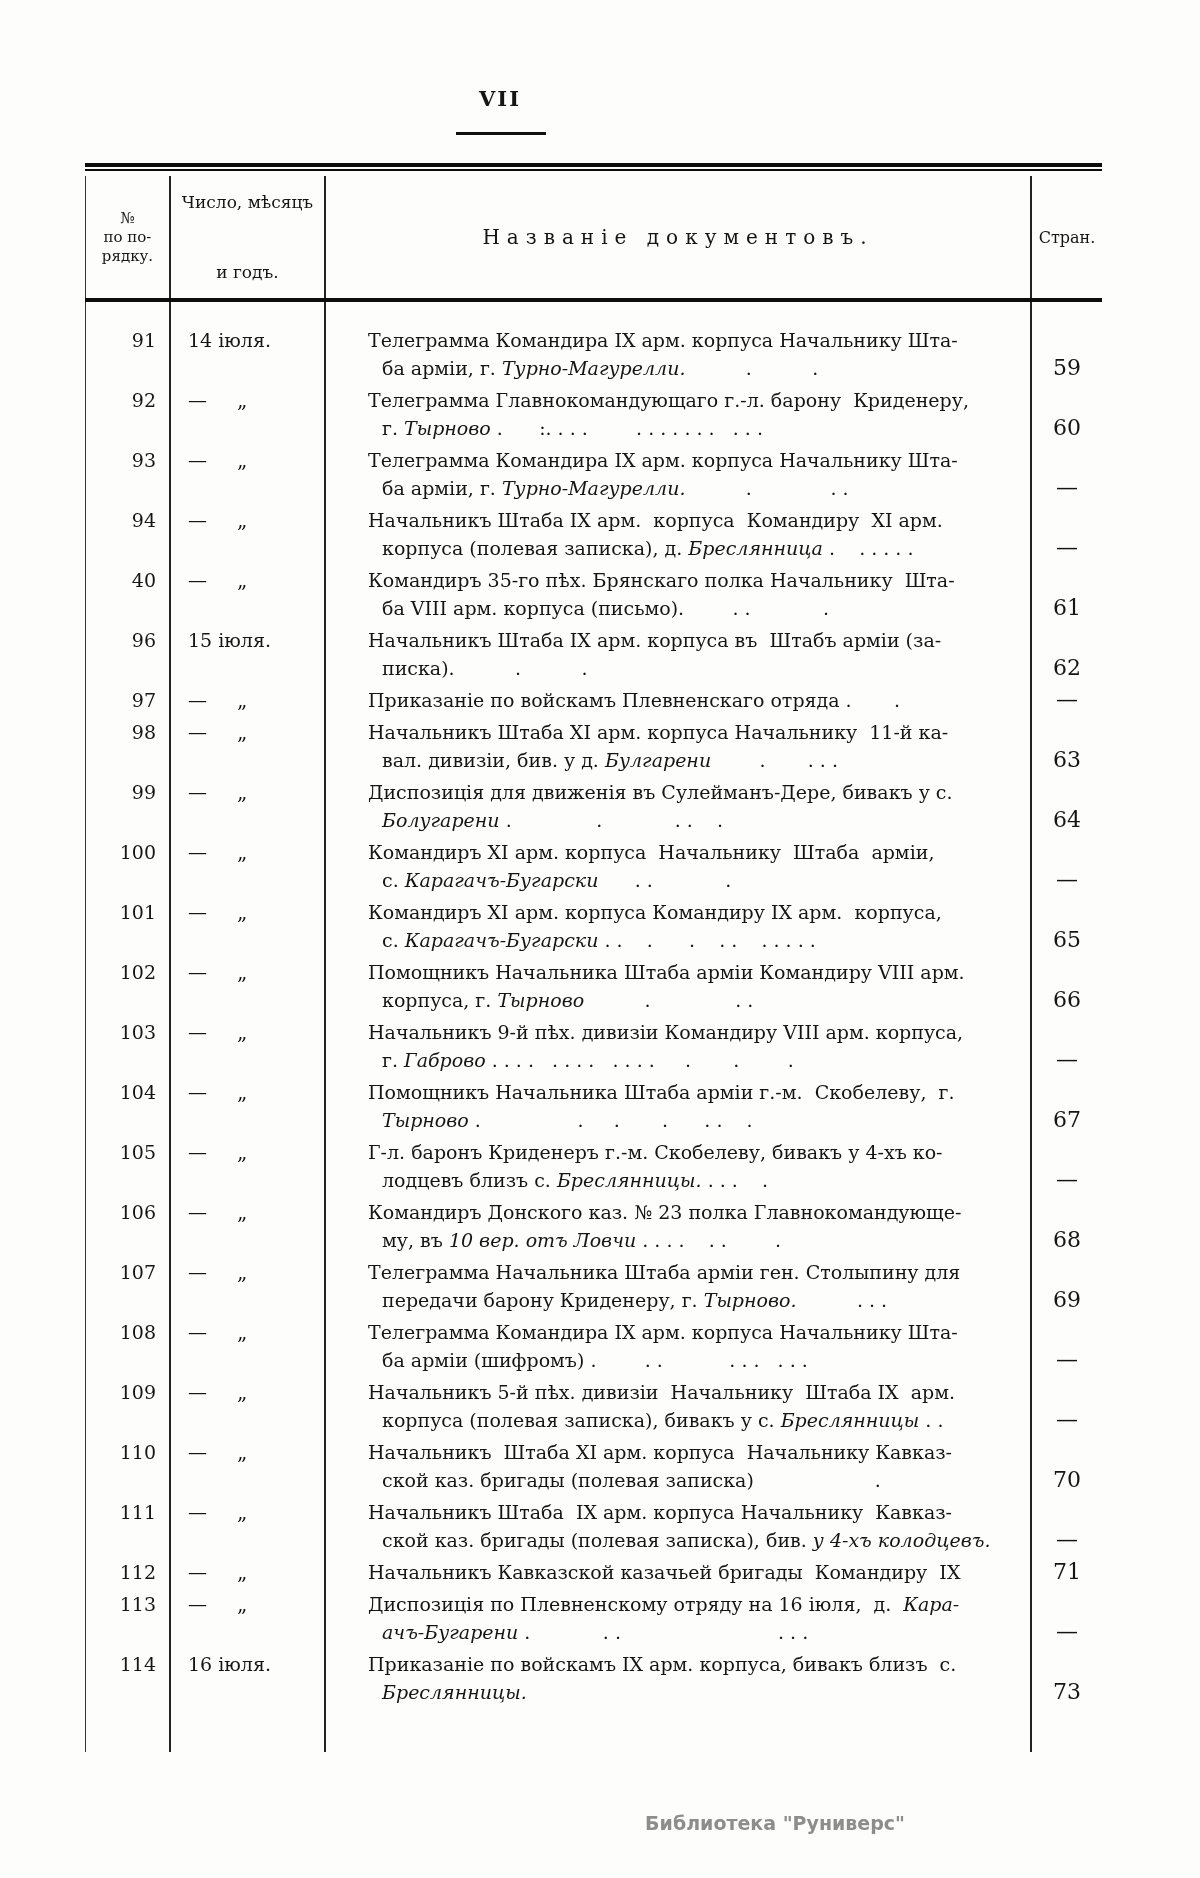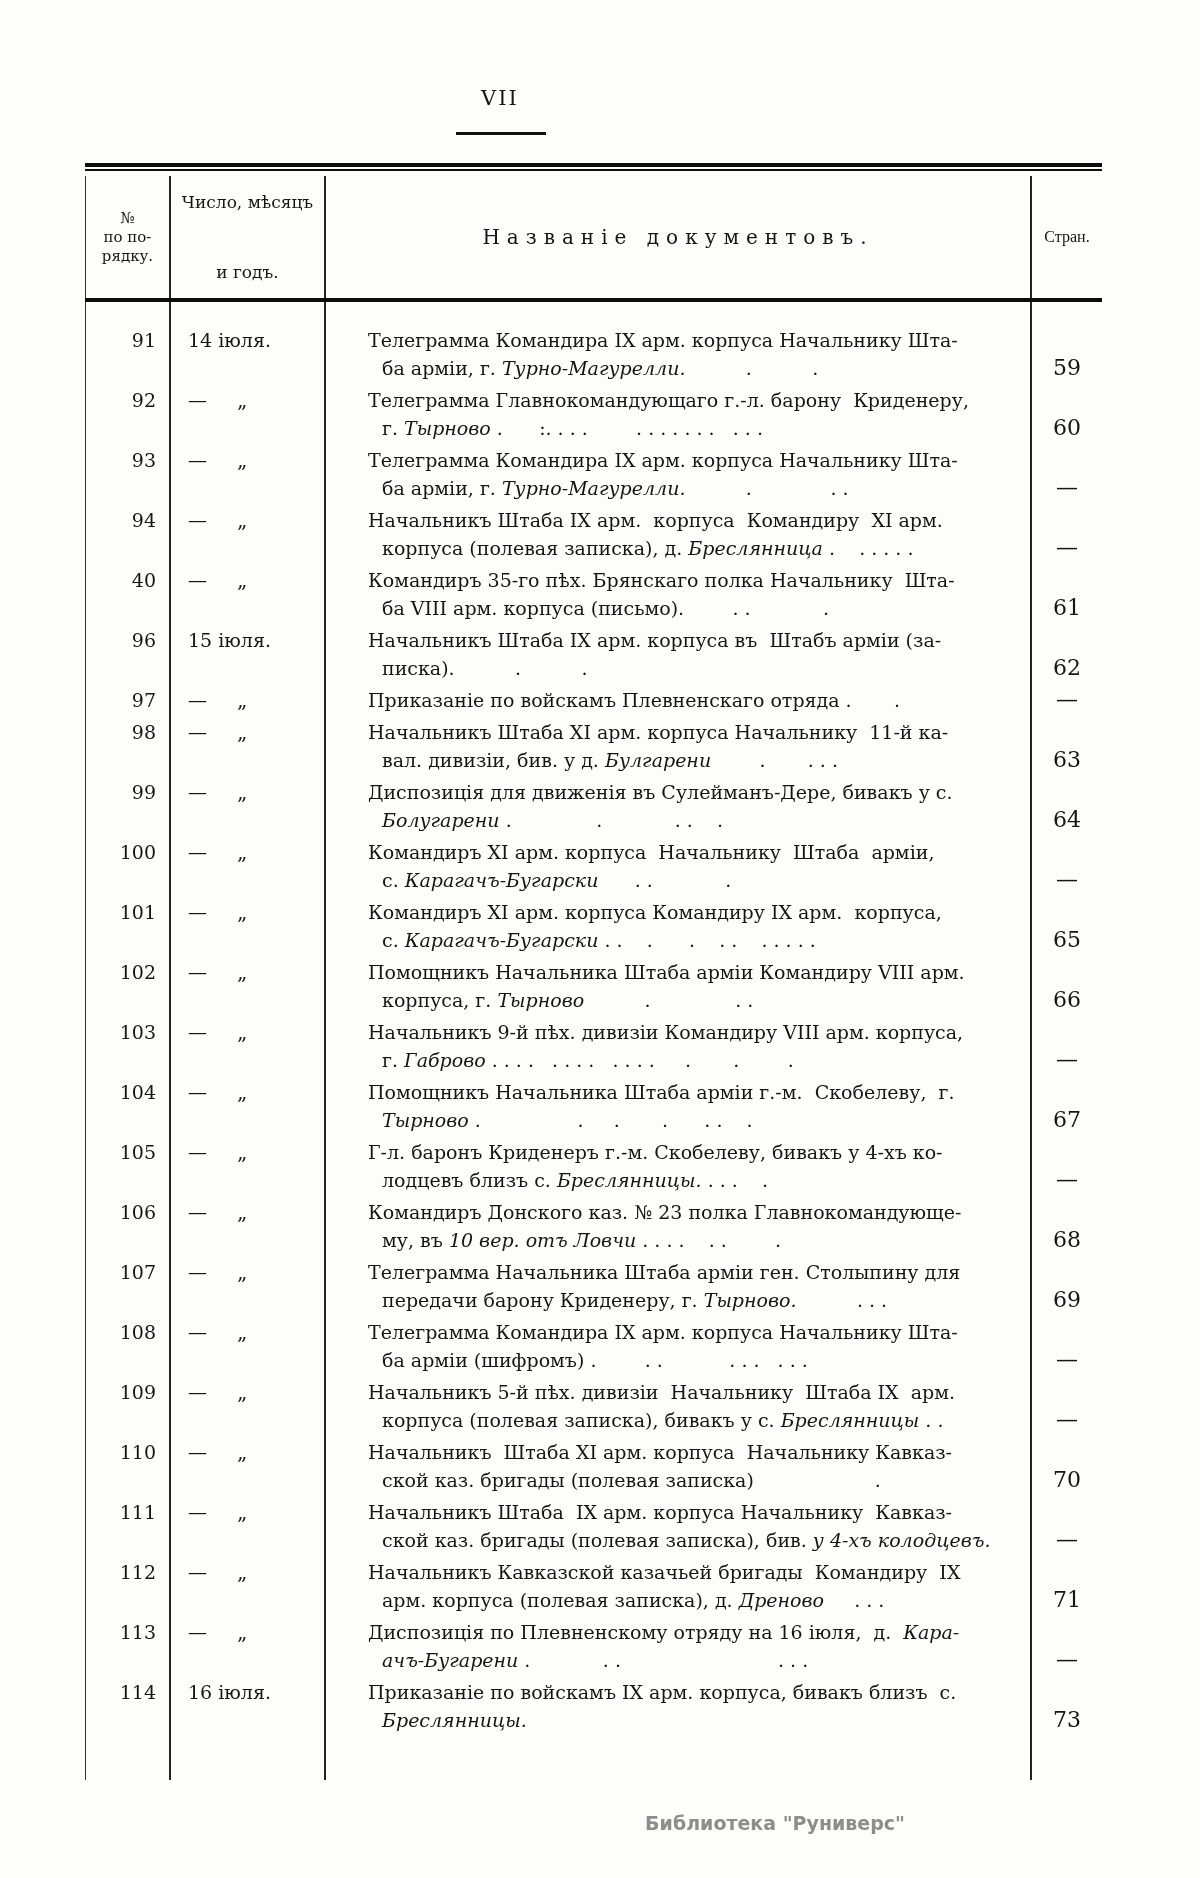--- a/index.html
+++ b/index.html
@@ -9,21 +9,21 @@
     font-family:"DejaVu Serif","Liberation Serif",serif;
     color:#151515;
     position:relative;
     overflow:hidden;
   }
   .sheet{position:absolute;inset:0;}
 
   
   .folio{
     position:absolute;top:86px;left:0;width:1000px;
-    text-align:center;font-size:21px;letter-spacing:2px;font-weight:normal;
+    text-align:center;font-size:21px;letter-spacing:2px;font-weight:bold;
   }
   .folio-rule{
     position:absolute;top:132px;left:456px;width:90px;height:3px;background:#111;
   }
 
   
   .ctable{position:absolute;left:85px;top:163px;width:1017px;}
   .dblline{height:9px;border-top:4px solid #0d0d0d;}
   .dblline::after{content:"";display:block;margin-top:2px;border-top:2px solid #0d0d0d;}
 
@@ -32,21 +32,21 @@
   .c2{width:155px;box-sizing:border-box;border-right:2px solid #222;}
   .c3{width:706px;box-sizing:border-box;border-right:2px solid #222;}
   .c4{width:70px;box-sizing:border-box;}
 
   
   .hrow{height:122px;border-bottom:4px solid #0d0d0d;}
   .hcell{display:flex;flex-direction:column;justify-content:center;align-items:center;text-align:center;}
   .h-num{font-size:15px;line-height:19px;}
   .h-date{font-size:17px;line-height:24px;gap:46px;}
   .h-title{font-size:20px;letter-spacing:7px;}
-  .h-page{font-size:16px;font-family:Liberation Serif, serif;}
+  .h-page{font-size:16px;}
 
   
   #rows{}
   .entry > div{padding-bottom:4px;}
   .entry:first-child > div{padding-top:24px;}
   .num{
     text-align:right;padding-right:13px;font-size:19px;line-height:28px;
   }
   .date{
     font-size:19px;line-height:28px;padding-left:17px;white-space:pre;
@@ -282,21 +282,20 @@
             <div class="l1"><span>Начальникъ Штаба  IX арм. корпуса Начальнику  Кавказ-</span></div>
             <div class="l2"><span>ской каз. бригады (полевая записка), бив. </span><span class="it">у 4-хъ колодцевъ.</span></div>
           </div>
           <div class="c4 pg">—</div>
         </div>
         <div class="entry">
           <div class="c1 num">112</div>
           <div class="c2 date"><span class="dash">—</span><span class="dq">„</span></div>
           <div class="c3 name">
             <div class="l1"><span>Начальникъ Кавказской казачьей бригады  Командиру  IX</span></div>
-            <div class="l2"><span>арм. корпуса (полевая записка), д. </span><span class="it">Дреново</span><span>     . . .</span></div>
           </div>
           <div class="c4 pg">71</div>
         </div>
         <div class="entry">
           <div class="c1 num">113</div>
           <div class="c2 date"><span class="dash">—</span><span class="dq">„</span></div>
           <div class="c3 name">
             <div class="l1"><span>Диспозиція по Плевненскому отряду на 16 іюля,  д.  </span><span class="it">Кара-</span></div>
             <div class="l2"><span class="it">ачъ-Бугарени</span><span> .            . .                          . . .</span></div>
           </div>

